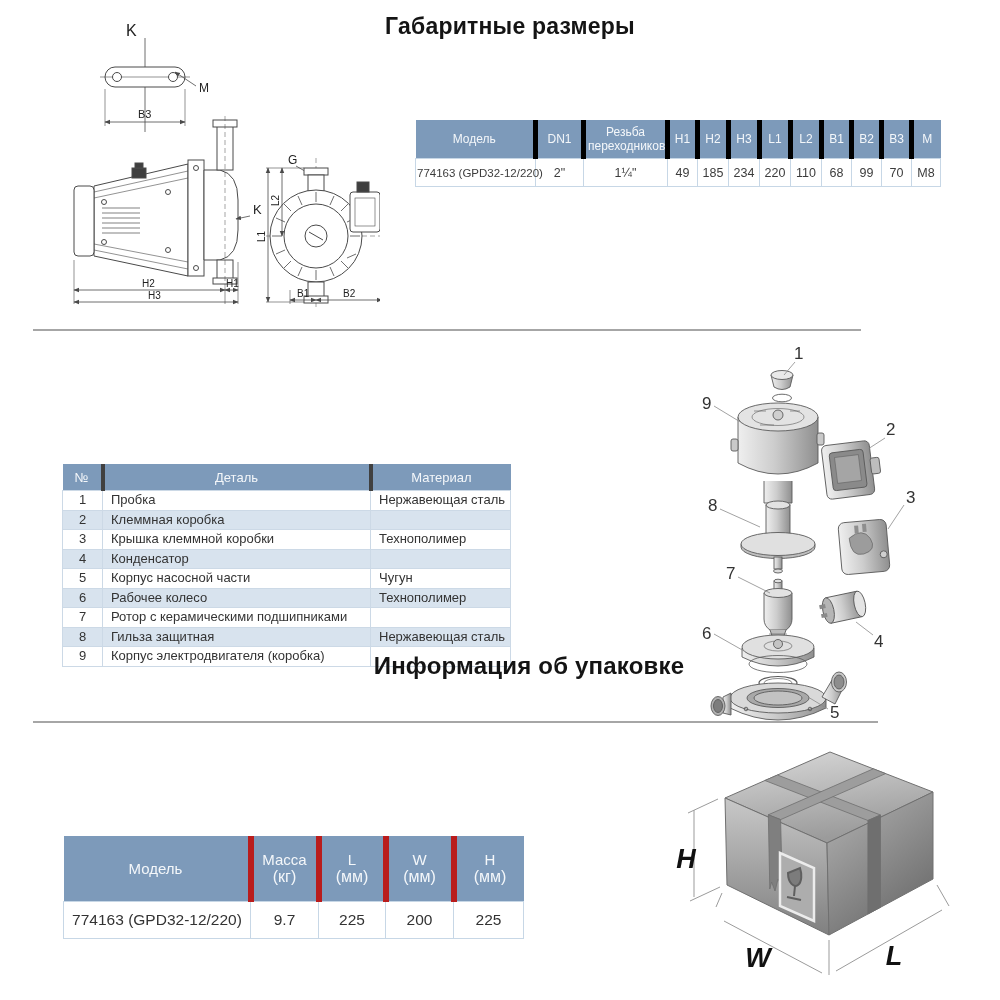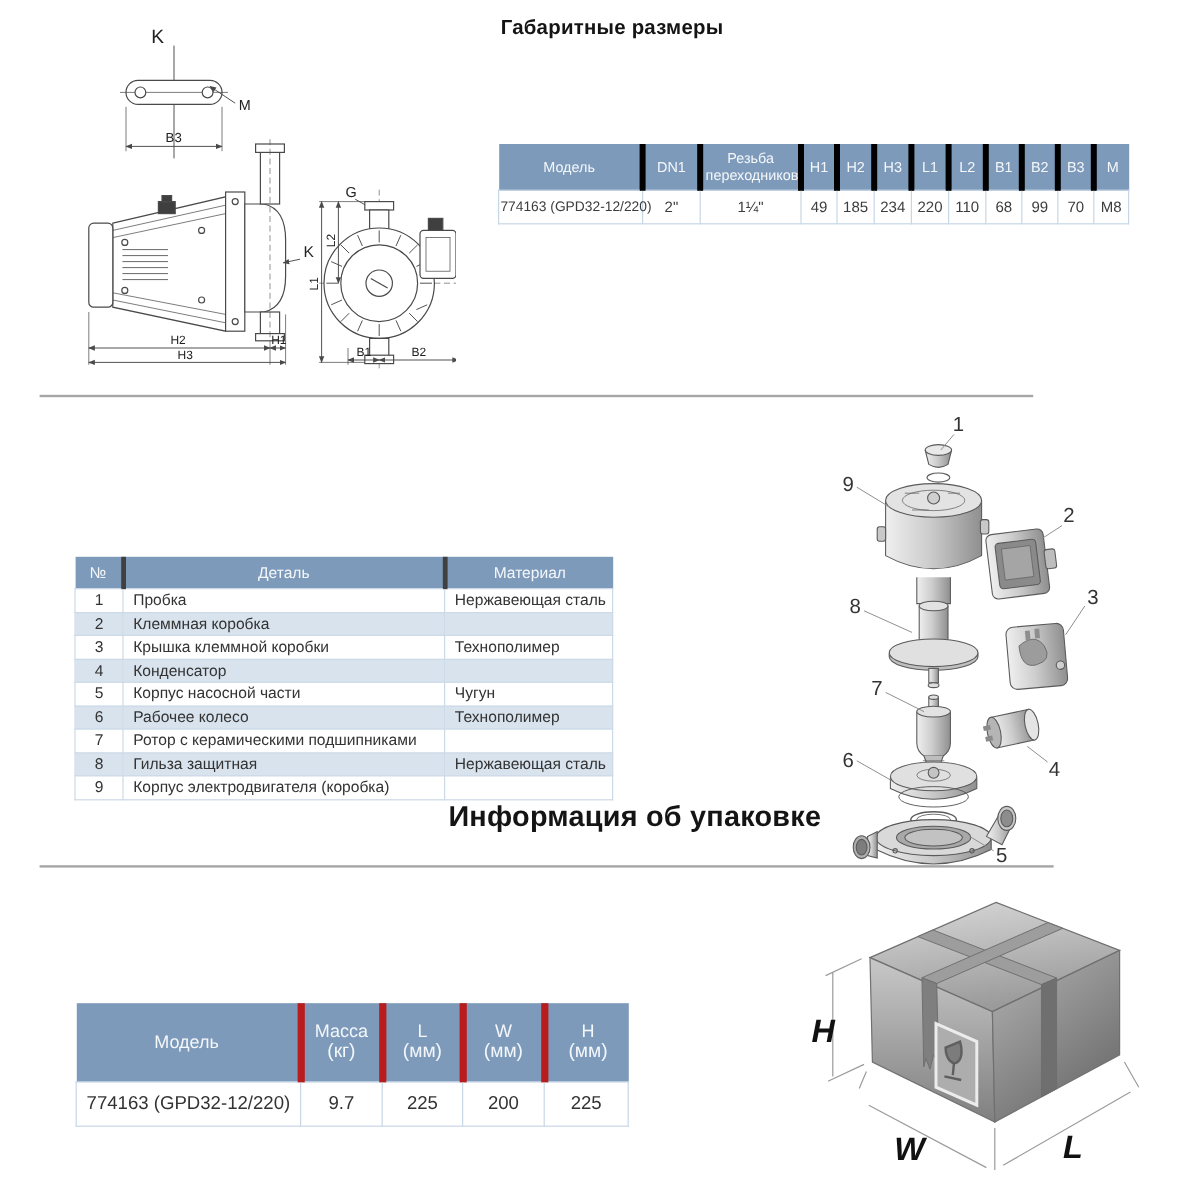--- a/index.html
+++ b/index.html
@@ -1,18 +1,18 @@
 <!DOCTYPE html>
 <html><head>
 <meta charset="utf-8">
 <style>
   html,body{margin:0;padding:0;background:#fff;}
   .page{position:relative;width:1000px;height:1000px;background:#ffffff;
         font-family:"Liberation Sans",sans-serif;overflow:hidden;}
-  .title{position:absolute;margin:0;font-size:17px;font-weight:700;color:#141414;
+  .title{position:absolute;margin:0;font-size:23px;font-weight:700;color:#141414;
          transform:translateX(-50%);white-space:nowrap;letter-spacing:.2px;}
   .rule{position:absolute;height:2px;background:#a6a6a6;}
   table{position:absolute;border-collapse:collapse;table-layout:fixed;margin-top:44px;}
   
   .dim-table{left:415px;top:76px;width:525px;font-size:12px;}
   .dim-table th{background:#7d9aba;color:#f4f7fa;font-weight:400;height:38px;
                 vertical-align:middle;text-align:center;padding:0 2px;
                 border-left:5px solid #000000;}
   .dim-table th:first-child{border-left:none;}
   .dim-table td{height:25px;text-align:center;color:#3c3c3c;background:#fff;
@@ -356,21 +356,21 @@
       <text x="196" y="100">2</text>
       <text x="18" y="176">8</text>
       <text x="216" y="168">3</text>
       <text x="36" y="244">7</text>
       <text x="184" y="312">4</text>
       <text x="12" y="304">6</text>
       <text x="140" y="383">5</text>
     </g>
   </svg>
 
-  <h2 class="title" style="left:529px;top:667px;font-size:24px;">Информация об упаковке</h2>
+  <h2 class="title" style="left:529px;top:652px;font-size:24px;">Информация об упаковке</h2>
   <div class="rule" style="left:33px;top:721px;width:845px;"></div>
 
   <table class="pack-table">
     <colgroup>
         <col style="width:187px">
         <col style="width:68px">
         <col style="width:67px">
       <col style="width:68px">
         <col style="width:70px">
       </colgroup>

